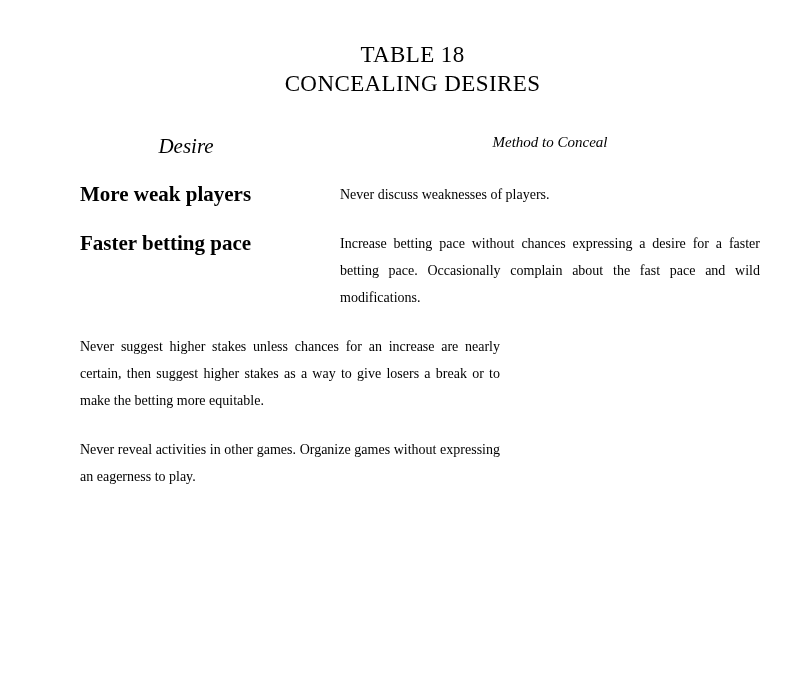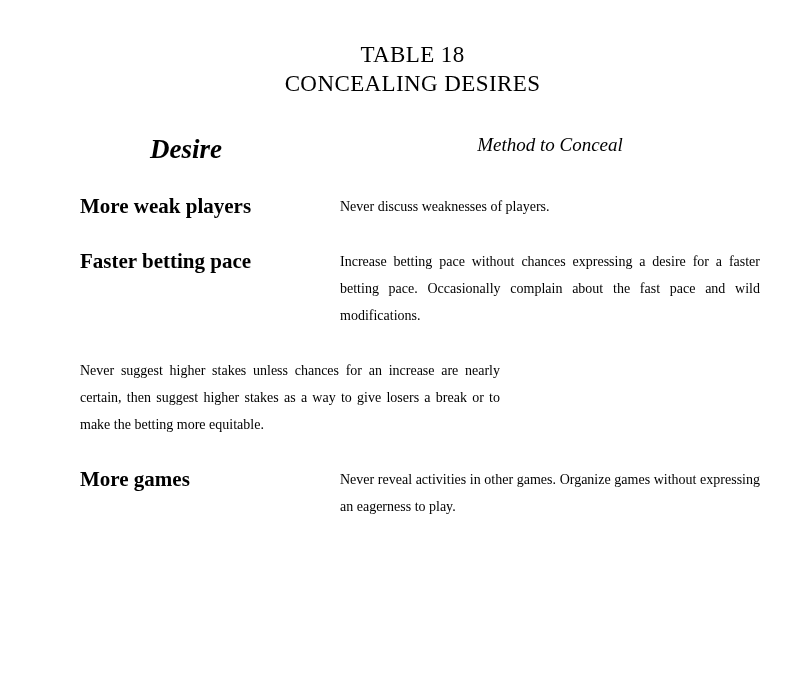--- a/index.html
+++ b/index.html
@@ -48,33 +48,32 @@
     box-sizing: border-box;
     padding-right: 12px;
   }
   .col-method {
     width: 420px;
     flex: 0 0 420px;
     box-sizing: border-box;
   }
   .col-head-desire {
     font-style: italic;
-    font-size: 27px;
+    font-size: 21px;
     text-align: center;
     padding-right: 48px;
-    font-weight: bold;
   }
   .col-head-method {
     font-style: italic;
-    font-size: 19px;
+    font-size: 15px;
     text-align: center;
   }
   .row {
     display: flex;
-    margin-top: 28px;
+    margin-top: 22px;
   }
   .row .desire {
     width: 260px;
     flex: 0 0 260px;
     box-sizing: border-box;
     font-weight: bold;
     font-size: 21px;
     line-height: 27px;
     padding-right: 10px;
   }
@@ -117,18 +116,17 @@
     <div class="row">
       <div class="desire">Faster betting pace</div>
       <div class="method">Increase betting pace without chances expressing a desire for a faster betting pace. Occasionally complain about the fast pace and wild modifications.</div>
     </div>
 
     <div class="row">
       <div class="method">Never suggest higher stakes unless chances for an increase are nearly certain, then suggest higher stakes as a way to give losers a break or to make the betting more equitable.</div>
     </div>
 
     <div class="row">
-      <div class="desire">More games</div>
       <div class="method">Never reveal activities in other games. Organize games without expressing an eagerness to play.</div>
     </div>
 
   </div>
 </div>
 
 </body></html>

